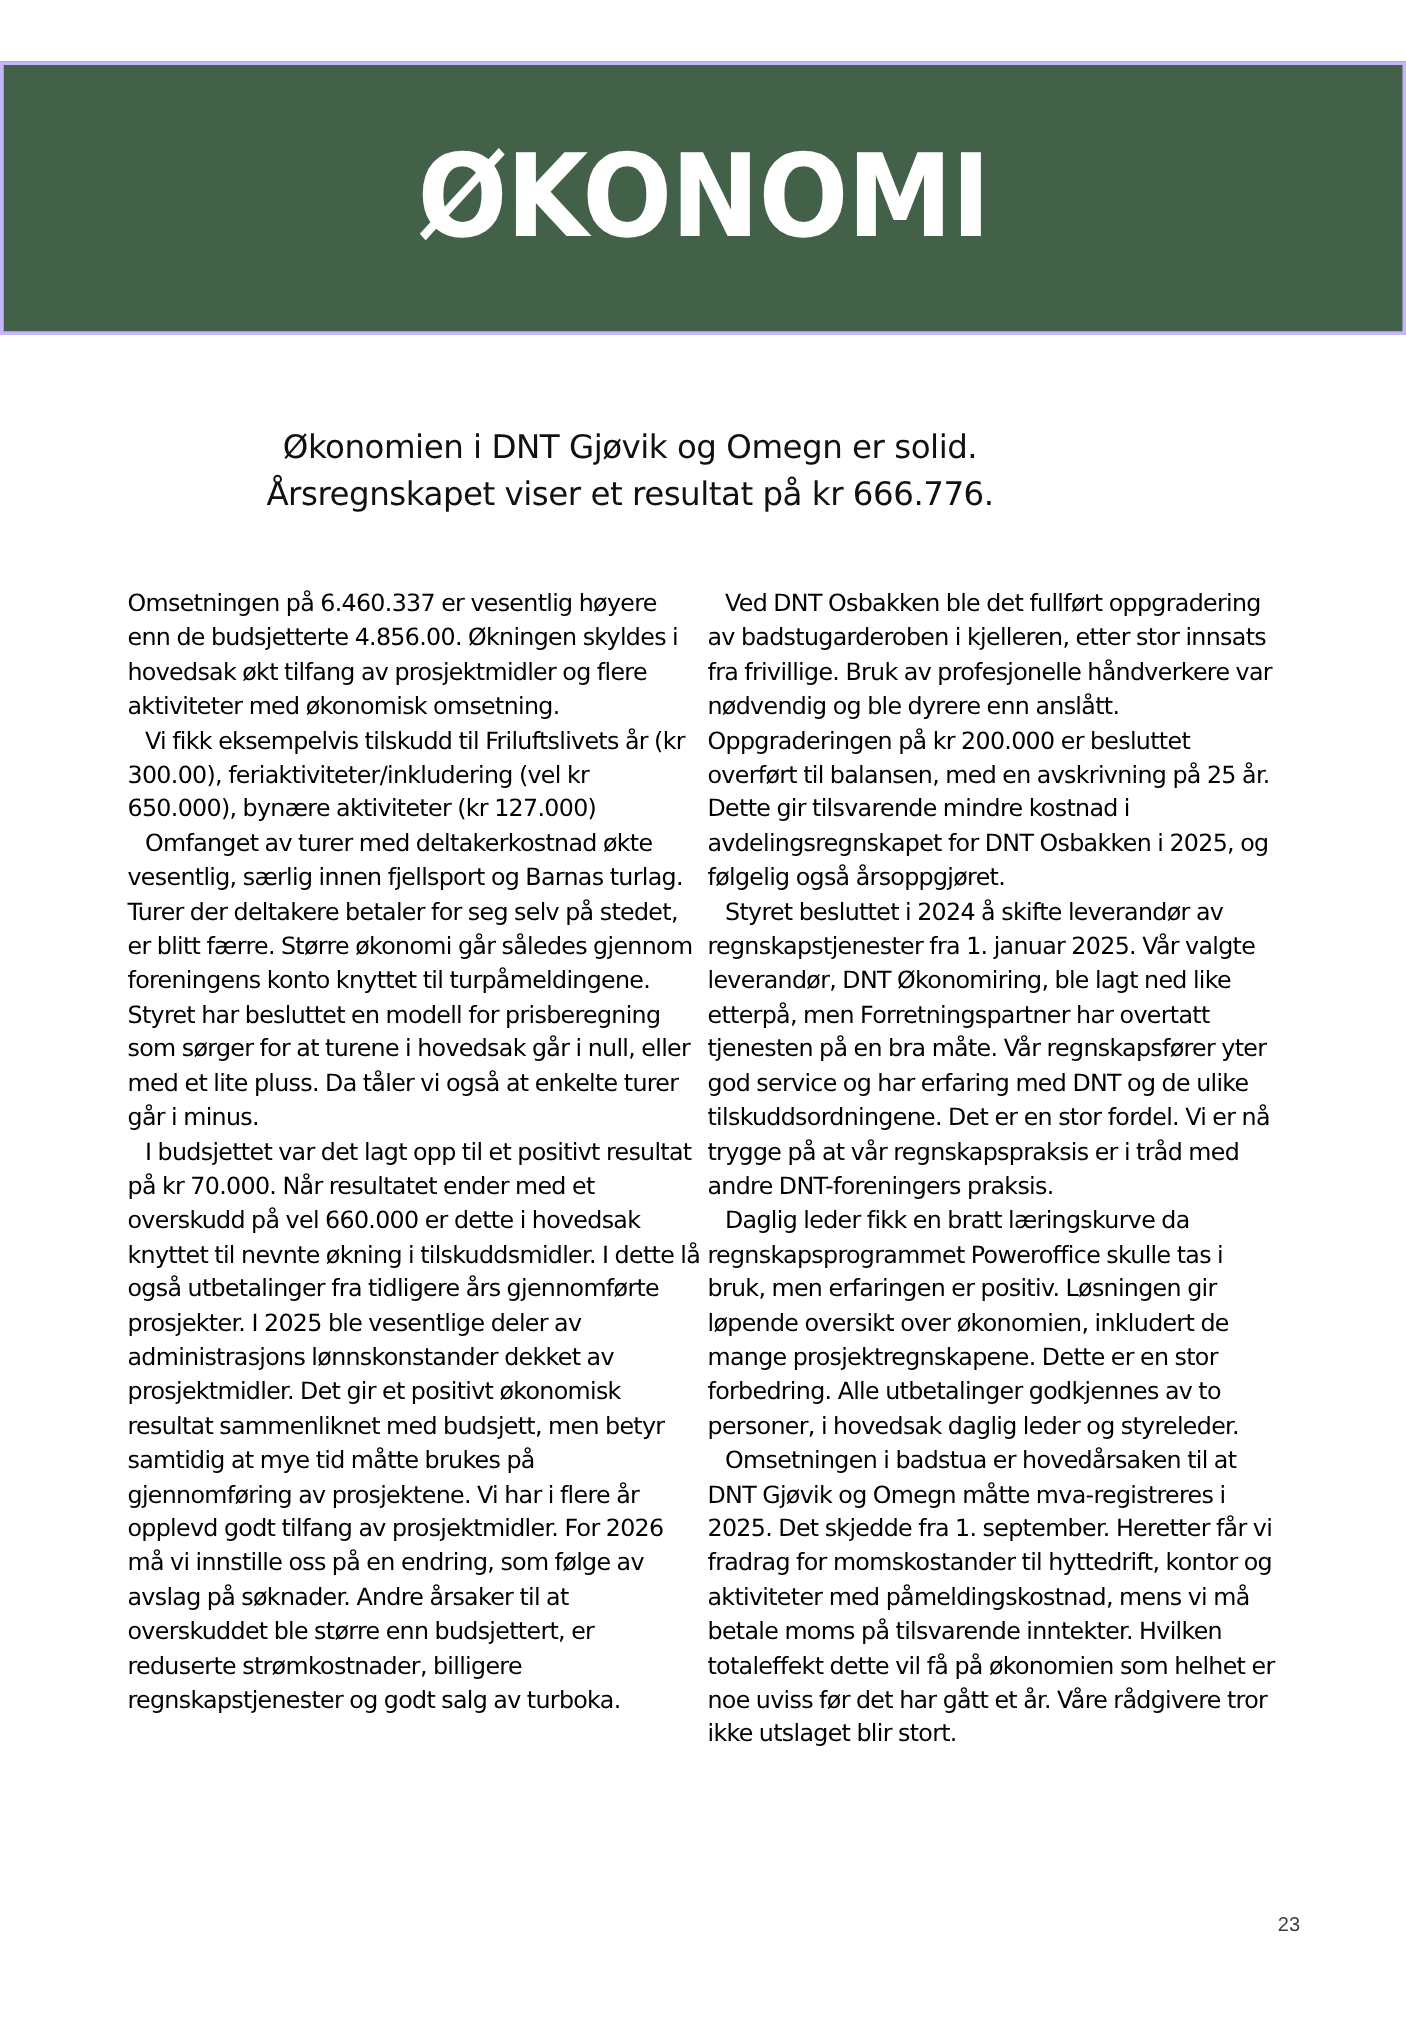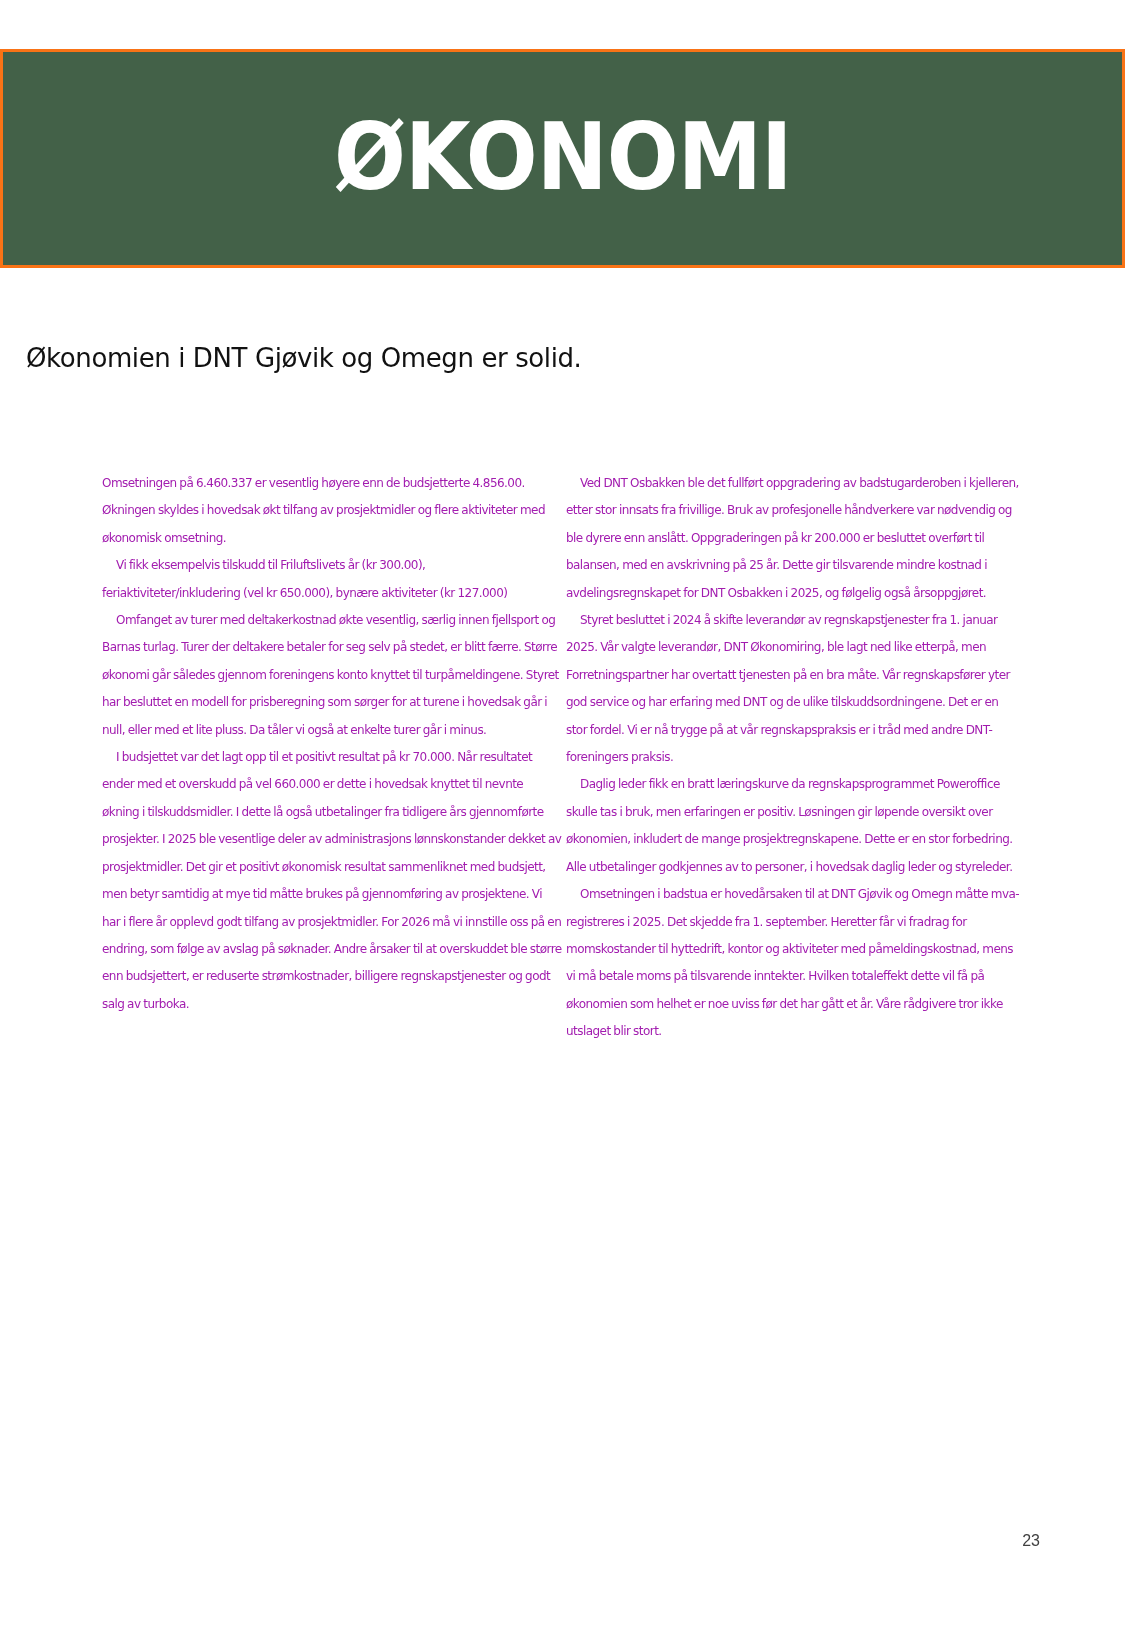--- a/index.html
+++ b/index.html
@@ -16,54 +16,54 @@
       color: #1a1a1a;
     }
     .banner {
       position: absolute;
       left: 0;
       top: 49px;
       width: 1125px;
       height: 219px;
       box-sizing: border-box;
       background: #436148;
-      border: 3px solid #f97316;
+      border: 3px solid #c4b5fd;
       display: flex;
       align-items: center;
       justify-content: center;
     }
     .banner-title {
       color: #ffffff;
       font-family: "DejaVu Sans", "Liberation Sans", sans-serif;
       font-weight: bold;
       font-size: 92px;
       letter-spacing: -1px;
       transform: scaleX(0.92);
       margin-top: -2px;
     }
     .lead {
       position: absolute;
       left: 0;
       top: 339px;
       width: 1008px;
+      text-align: center;
       font-family: "DejaVu Sans", "Liberation Sans", sans-serif;
       font-size: 26px;
       line-height: 38px;
       color: #111111;
       letter-spacing: -0.4px;
-      padding-left: 26px;
     }
     .lead div { white-space: nowrap; }
     .col {
       position: absolute;
       top: 470px;
       font-family: "DejaVu Sans", "Liberation Sans", sans-serif;
-      font-size: 12px;
+      font-size: 19px;
       line-height: 27.4px;
-      color: #a21caf;
+      color: #000000;
       letter-spacing: -0.55px;
       word-spacing: -0.5px;
     }
     .col-left { left: 102px; width: 460px; }
     .col-right { left: 566px; width: 455px; }
     .col p {
       margin: 0;
       padding: 0;
     }
     .col p.indent { text-indent: 14px; }
@@ -80,20 +80,21 @@
   </style>
 </head>
 <body>
 
 <div class="banner">
   <div class="banner-title">ØKONOMI</div>
 </div>
 
 <div class="lead">
   <div>Økonomien i DNT Gjøvik og Omegn er solid.</div>
+  <div>Årsregnskapet viser et resultat på kr 666.776.</div>
 </div>
 
 <div class="col col-left">
   <p>Omsetningen på 6.460.337 er vesentlig høyere enn de budsjetterte 4.856.00. Økningen skyldes i hovedsak økt tilfang av prosjektmidler og flere aktiviteter med økonomisk omsetning.</p>
   <p class="indent">Vi fikk eksempelvis tilskudd til Friluftslivets år (kr 300.00), feriaktiviteter/inkludering (vel kr 650.000), bynære aktiviteter (kr 127.000)</p>
   <p class="indent">Omfanget av turer med deltakerkostnad økte vesentlig, særlig innen fjellsport og Barnas turlag. Turer der deltakere betaler for seg selv på stedet, er blitt færre. Større økonomi går således gjennom foreningens konto knyttet til turpåmeldingene. Styret har besluttet en modell for prisberegning som sørger for at turene i hovedsak går i null, eller med et lite pluss. Da tåler vi også at enkelte turer går i minus.</p>
   <p class="indent">I budsjettet var det lagt opp til et positivt resultat på kr 70.000. Når resultatet ender med et overskudd på vel 660.000 er dette i hovedsak knyttet til nevnte økning i tilskuddsmidler. I dette lå også utbetalinger fra tidligere års gjennomførte prosjekter. I 2025 ble vesentlige deler av administrasjons lønnskonstander dekket av  prosjektmidler. Det gir et positivt økonomisk resultat sammenliknet med budsjett, men betyr samtidig at mye tid måtte brukes på gjennomføring av prosjektene. Vi har i flere år opplevd godt tilfang av prosjektmidler. For 2026 må vi innstille oss på en endring, som følge av avslag på søknader.  Andre årsaker til at overskuddet ble større enn budsjettert, er reduserte strømkostnader, billigere regnskapstjenester og godt salg av turboka.</p>
 </div>
 
 <div class="col col-right">

